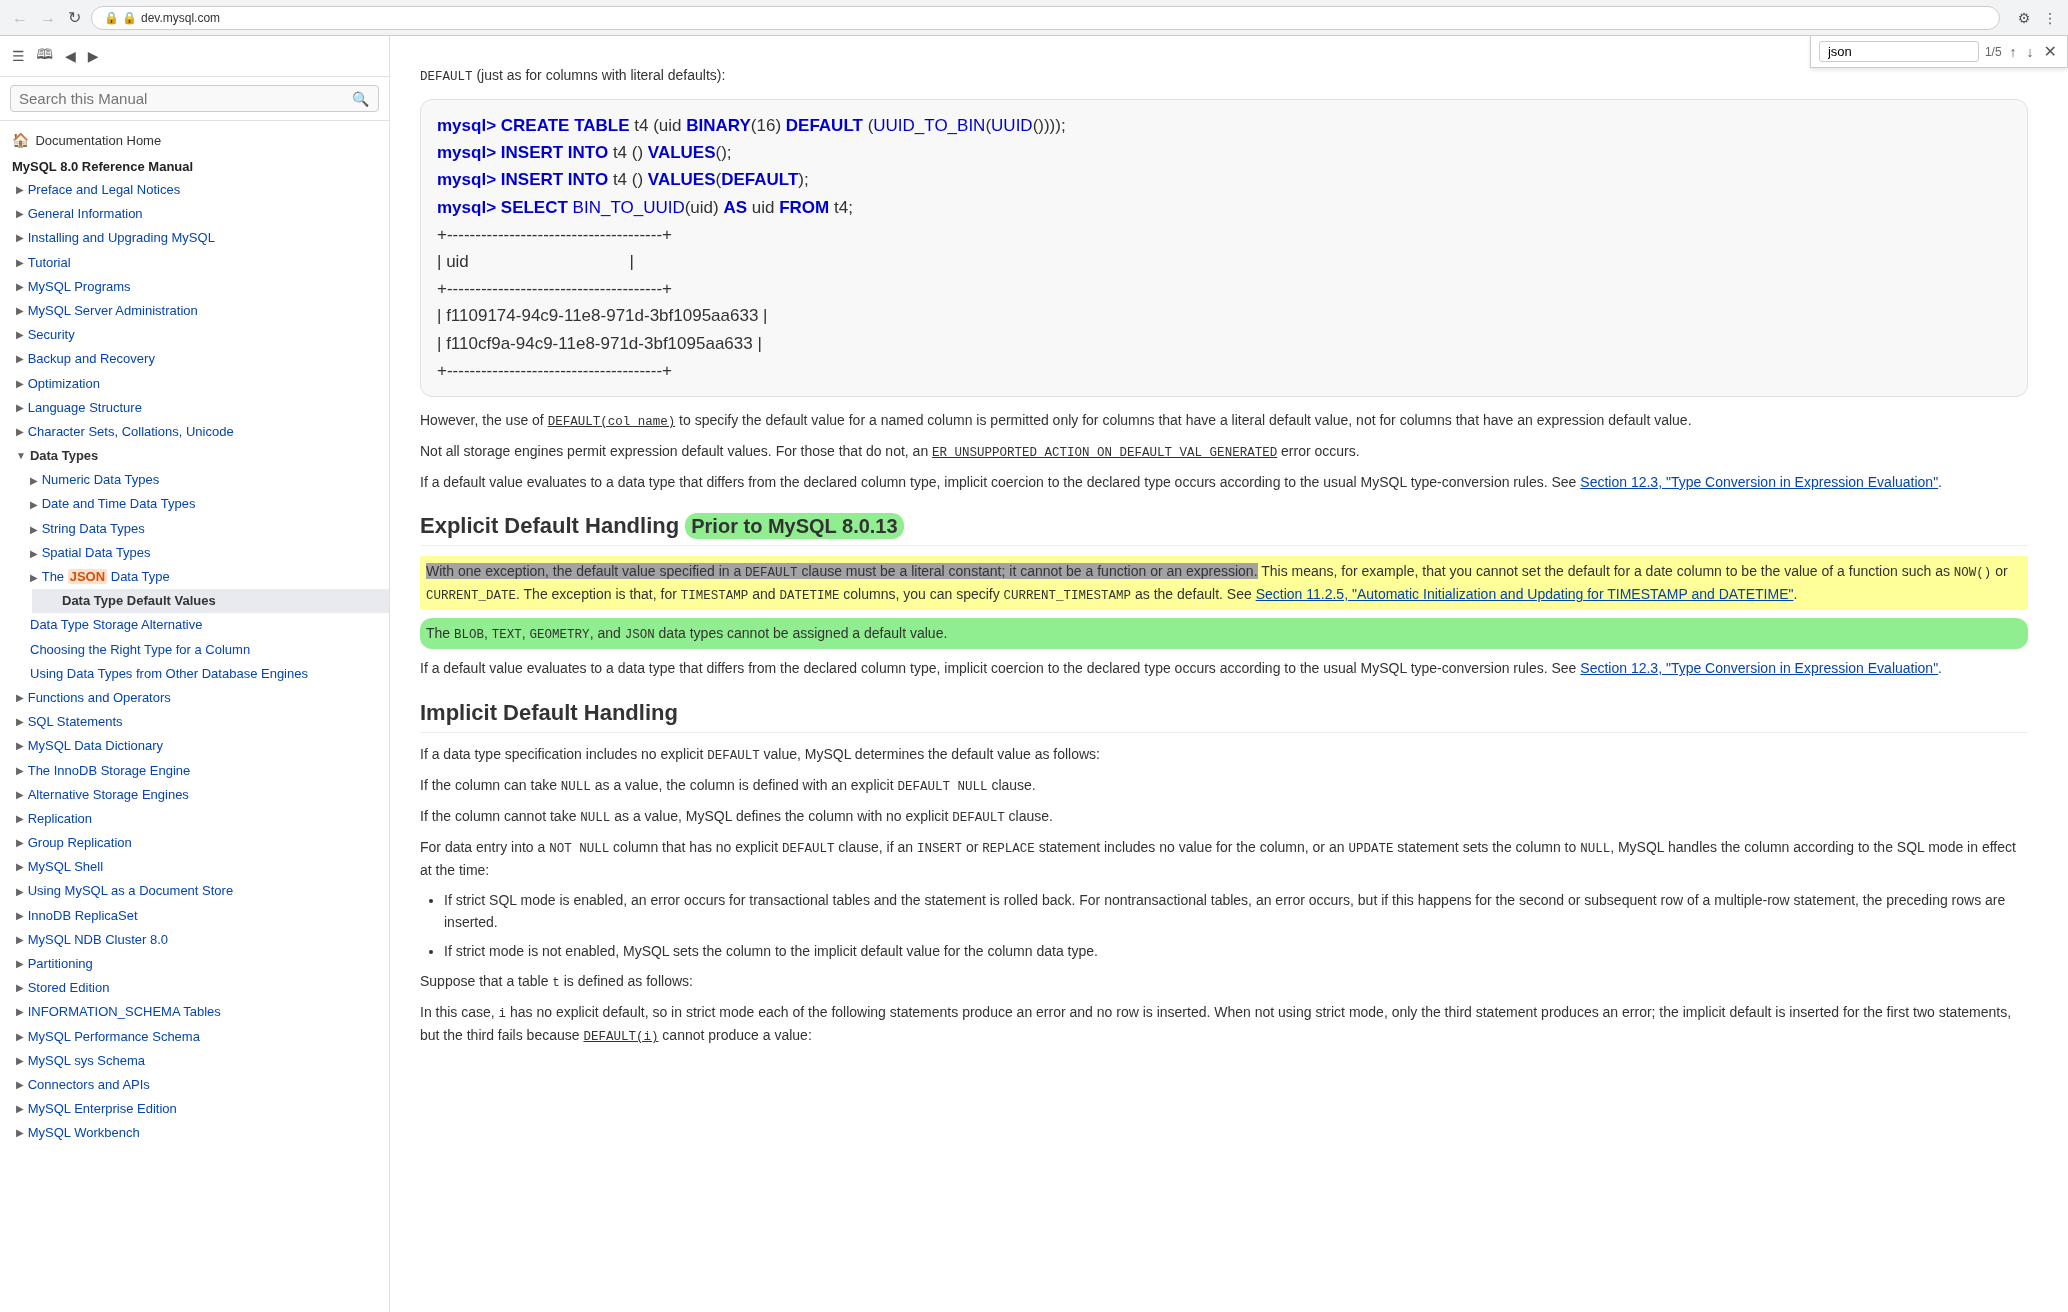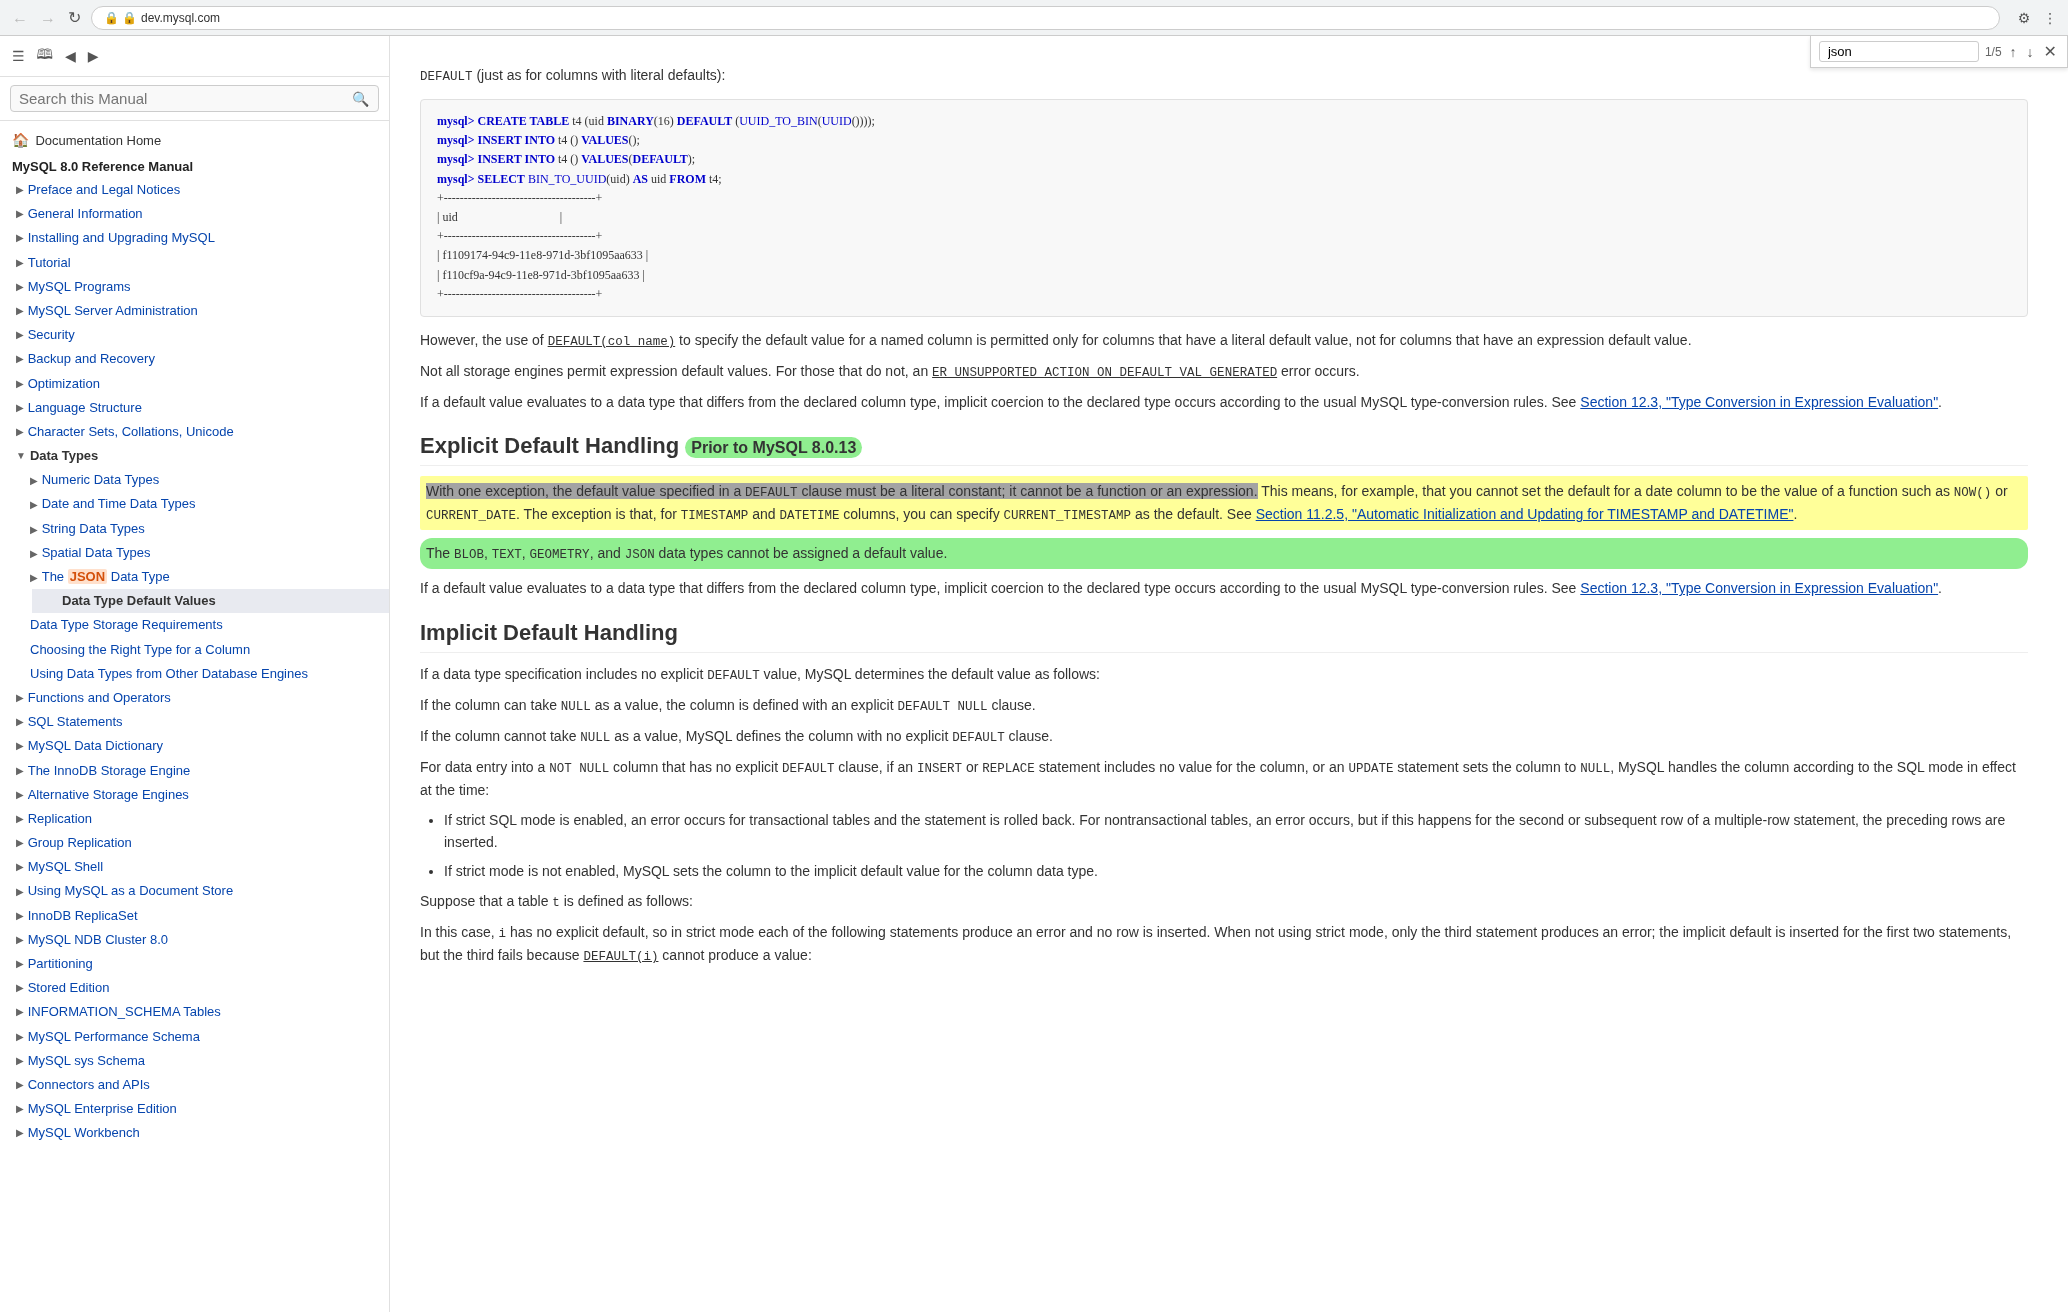--- a/index.html
+++ b/index.html
@@ -40,21 +40,21 @@
     .sidebar-item.active { color: #333; font-weight: bold; cursor: default; }
     .sidebar-item .arrow { margin-right: 4px; color: #666; font-size: 10px; }
     .sidebar-subitem { padding: 3px 12px 3px 30px; cursor: pointer; color: #0645ad; font-size: 13px; display: block; line-height: 1.4; }
     .sidebar-subitem.active { color: #333; font-weight: bold; background: #e8eaf0; cursor: default; margin-left: 32px; }
     .sidebar-subitem .arrow { margin-right: 4px; color: #666; font-size: 10px; }
 
     
     .content-area { flex: 1; overflow-y: auto; padding: 20px 40px 40px 30px; background: #fff; }
 
     
-    .code-block { background: #f8f8f8; border: 1px solid #e0e0e0; border-radius: 4px; padding: 12px 16px; font-family: Liberation Serif, serif; font-size: 12px; color: #333; margin: 12px 0; line-height: 1.6; white-space: pre; overflow-x: auto; }
+    .code-block { background: #f8f8f8; border: 1px solid #e0e0e0; border-radius: 12px; padding: 12px 16px; font-family: Liberation Sans, sans-serif; font-size: 17px; color: #333; margin: 12px 0; line-height: 1.6; white-space: pre; overflow-x: auto; }
     .code-keyword { color: #0000cc; font-weight: bold; }
     .code-function { color: #0000cc; }
 
     
     h2.section-heading { font-size: 22px; font-weight: bold; color: #333; margin: 20px 0 10px; border-bottom: 1px solid #eee; padding-bottom: 6px; }
 
     p { margin: 8px 0; line-height: 1.6; color: #333; font-size: 14px; }
     code, .inline-code { font-family: 'Courier New', Courier, monospace; font-size: 12.5px; color: #333; background: none; }
     .underline { text-decoration: underline; }
 
@@ -185,21 +185,21 @@
       <a class="sidebar-subitem">
         <span class="arrow">▶</span>Spatial Data Types
       </a>
       <a class="sidebar-subitem">
         <span class="arrow">▶</span>The <span class="orange-highlight">JSON</span> Data Type
       </a>
       <a class="sidebar-subitem active">
         Data Type Default Values
       </a>
       <a class="sidebar-subitem">
-        Data Type Storage Requirements
+        Data Type Storage Alternative
       </a>
       <a class="sidebar-subitem">
         Choosing the Right Type for a Column
       </a>
       <a class="sidebar-subitem">
         Using Data Types from Other Database Engines
       </a>
 
       <div class="sidebar-item">
         <span class="arrow">▶</span>
@@ -302,21 +302,21 @@
 
     <p>
       Not all storage engines permit expression default values. For those that do not, an <code class="underline">ER_UNSUPPORTED_ACTION_ON_DEFAULT_VAL_GENERATED</code> error occurs.
     </p>
 
     <p>
       If a default value evaluates to a data type that differs from the declared column type, implicit coercion to the declared type occurs according to the usual MySQL type-conversion rules. See <span class="link">Section 12.3, "Type Conversion in Expression Evaluation"</span>.
     </p>
 
     <h2 class="section-heading">
-      Explicit Default Handling <span style="background:#90ee90; padding: 2px 6px; border-radius: 12px; font-size: 16px;">Prior to MySQL 8.0.13</span>
+      Explicit Default Handling <span style="background:#90ee90; padding: 2px 6px; border-radius: 12px; font-size: 20px;">Prior to MySQL 8.0.13</span>
     </h2>
 
     <p style="background:#ffff99; padding: 4px 6px; border-radius: 2px;">
       <span class="highlighted-sentence">With one exception, the default value specified in a <code>DEFAULT</code> clause must be a literal constant; it cannot be a function or an expression.</span> This means, for example, that you cannot set the default for a date column to be the value of a function such as <code>NOW()</code> or <code>CURRENT_DATE</code>. The exception is that, for <code>TIMESTAMP</code> and <code>DATETIME</code> columns, you can specify <code>CURRENT_TIMESTAMP</code> as the default. See <span class="link">Section 11.2.5, "Automatic Initialization and Updating for TIMESTAMP and DATETIME"</span>.
     </p>
 
     <p style="background:#90ee90; padding: 4px 6px; border-radius: 12px;">
       The <code>BLOB</code>, <code>TEXT</code>, <code>GEOMETRY</code>, and <code>JSON</code> data types cannot be assigned a default value.
     </p>
 

